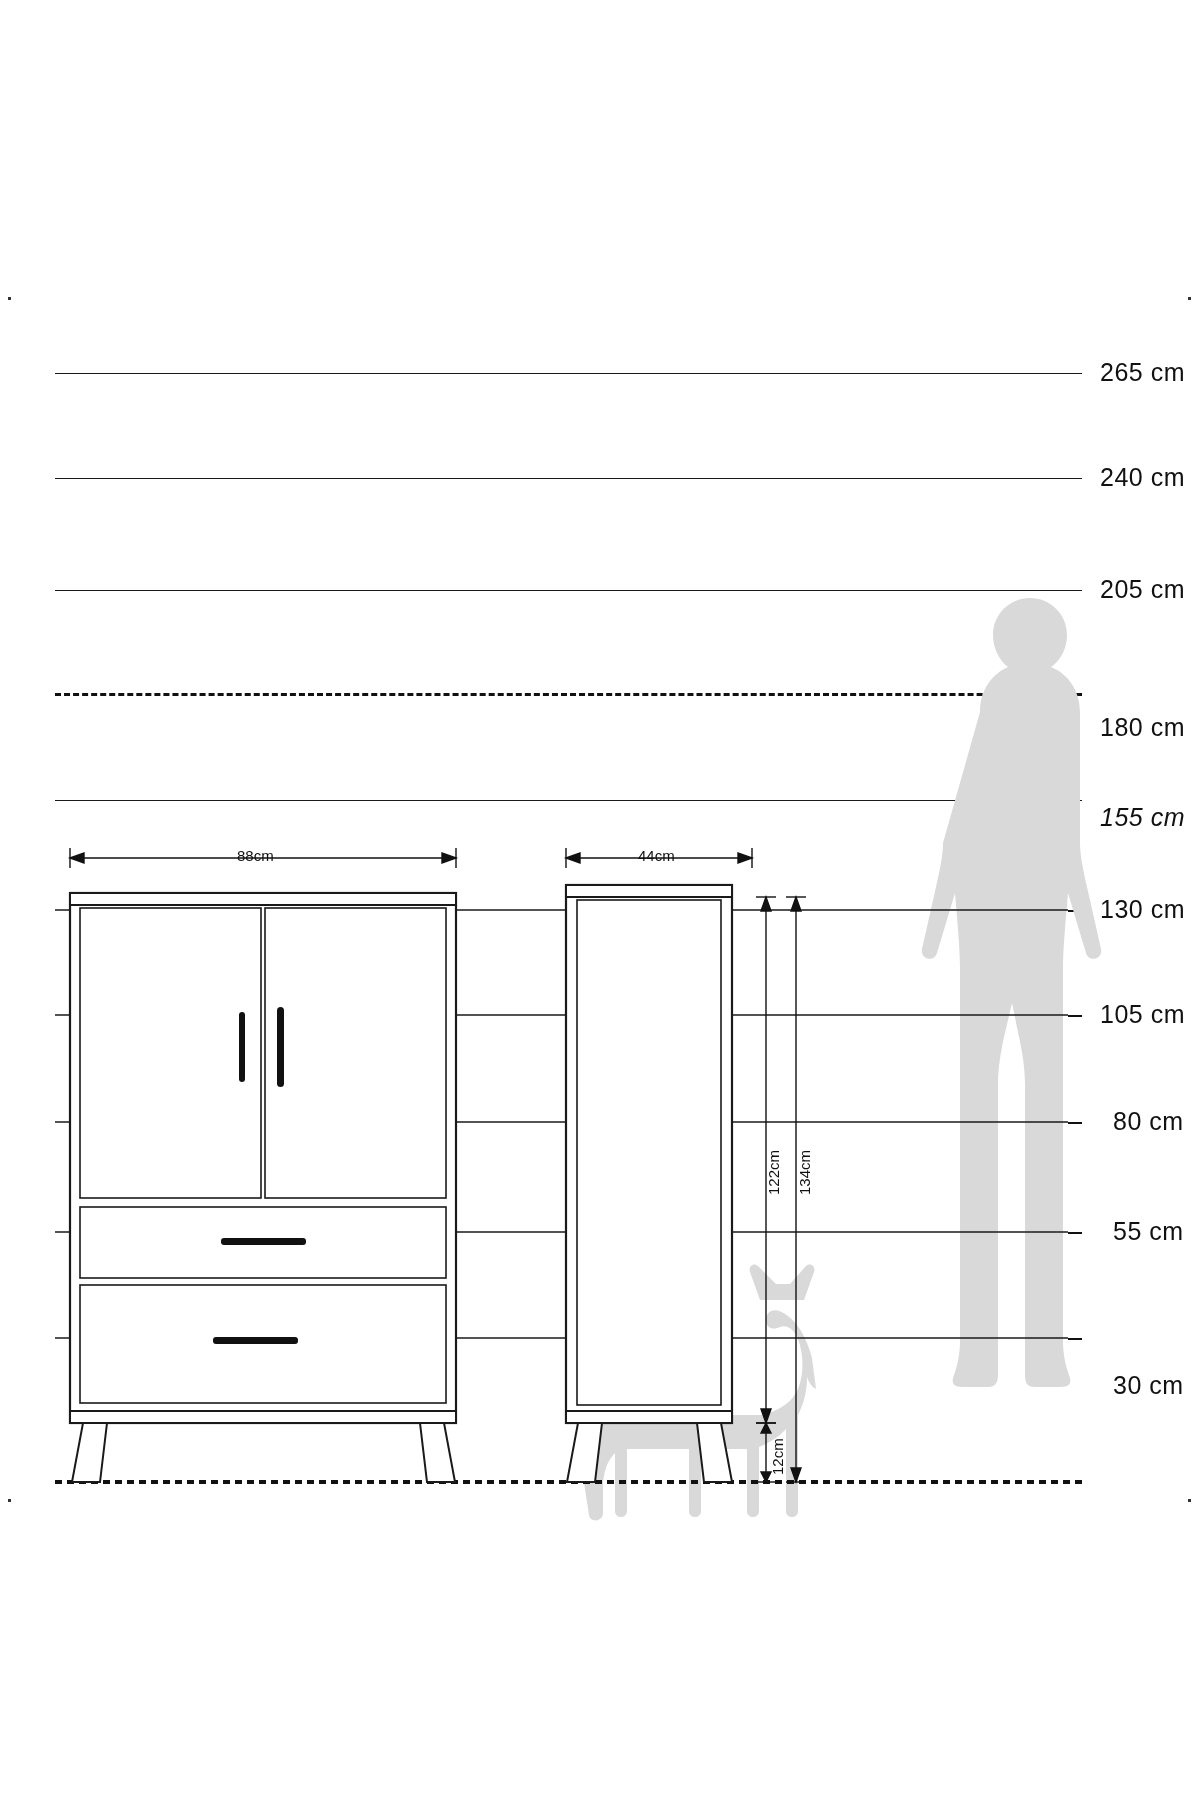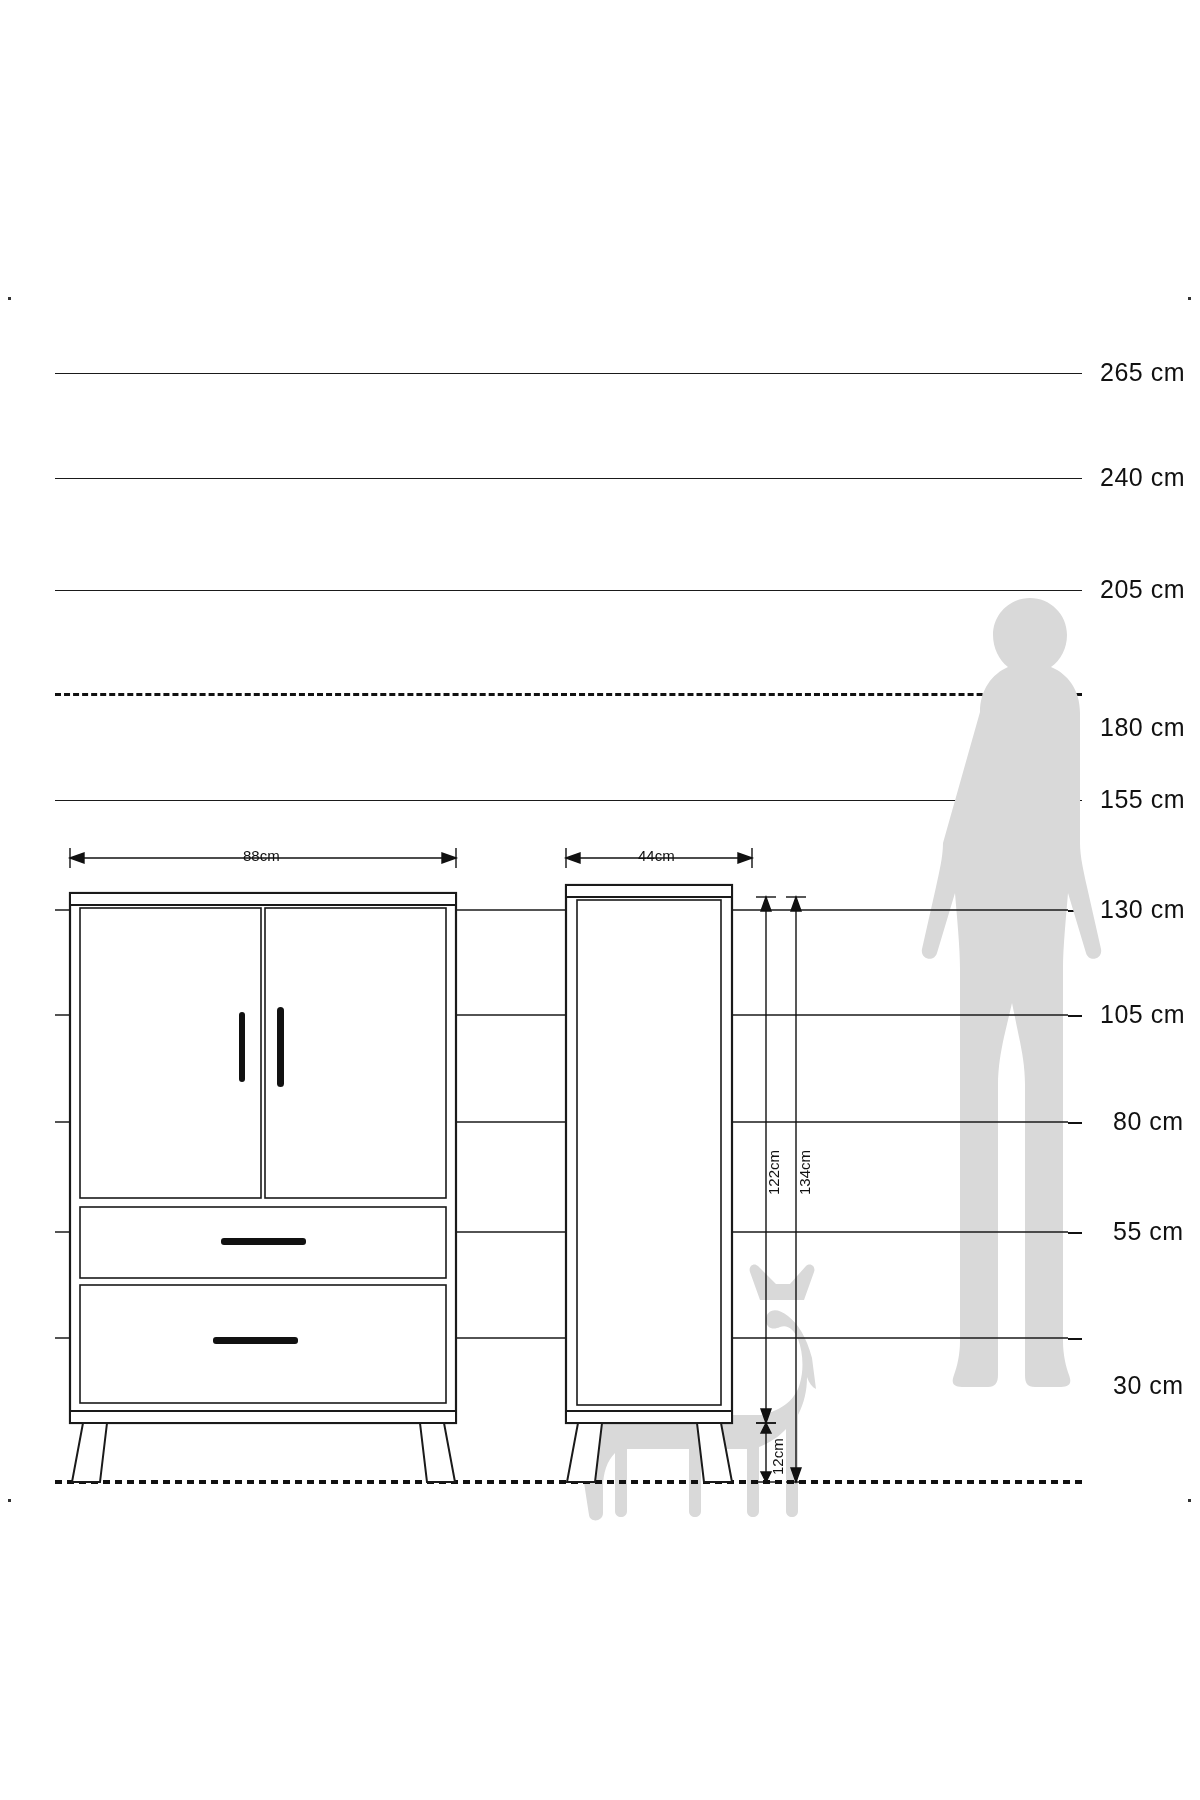--- a/index.html
+++ b/index.html
@@ -96,28 +96,28 @@
   <div class="tick-stub" style="left:1068px; top:910px;"></div>
   <div class="tick-stub" style="left:1068px; top:1015px;"></div>
   <div class="tick-stub" style="left:1068px; top:1122px;"></div>
   <div class="tick-stub" style="left:1068px; top:1232px;"></div>
   <div class="tick-stub" style="left:1068px; top:1338px;"></div>
 
   <div class="tick-label" style="left:1100px; top:360px;">265 cm</div>
   <div class="tick-label" style="left:1100px; top:465px;">240 cm</div>
   <div class="tick-label" style="left:1100px; top:577px;">205 cm</div>
   <div class="tick-label" style="left:1100px; top:715px;">180 cm</div>
-  <div class="tick-label" style="left:1100px; top:787px;">155 cm</div>
+  <div class="tick-label" style="left:1100px; top:805px;font-style:italic;">155 cm</div>
   <div class="tick-label" style="left:1100px; top:897px;">130 cm</div>
   <div class="tick-label" style="left:1100px; top:1002px;">105 cm</div>
   <div class="tick-label" style="left:1113px; top:1109px;">80 cm</div>
   <div class="tick-label" style="left:1113px; top:1219px;">55 cm</div>
   <div class="tick-label" style="left:1113px; top:1325px;margin-top:48px;">30 cm</div>
 
-  <div class="dim-label" style="left:243px; top:848px;text-align:center;">88cm</div>
+  <div class="dim-label" style="left:237px; top:848px;text-align:center;">88cm</div>
   <div class="dim-label" style="left:638px; top:848px;">44cm</div>
 
   <div class="dim-label vert" style="left:766px; top:1195px;">122cm</div>
   <div class="dim-label vert" style="left:797px; top:1195px;">134cm</div>
   <div class="dim-label vert" style="left:770px; top:1475px;">12cm</div>
 
   <svg class="overlay" viewBox="0 0 1200 1800">
     <defs>
       <g id="none"></g>
     </defs>

